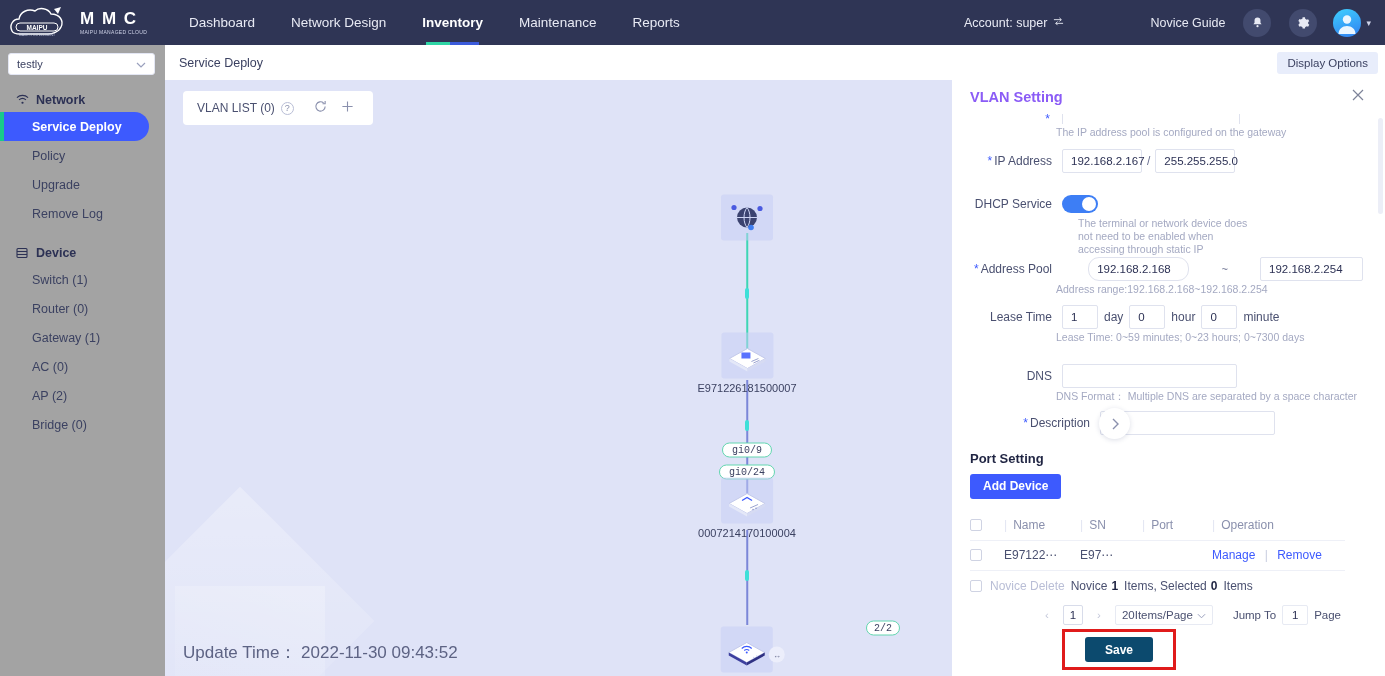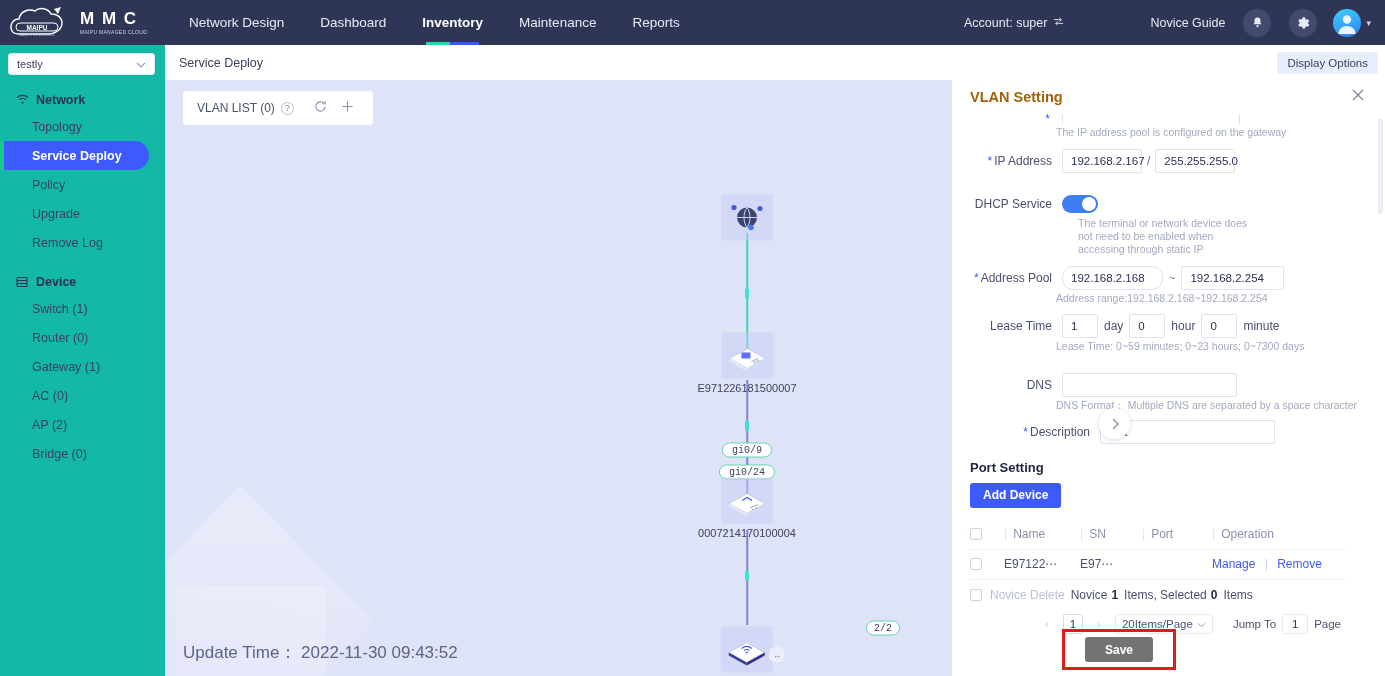--- a/index.html
+++ b/index.html
@@ -48,21 +48,21 @@
   .avatar {
     width: 28px; height: 28px; border-radius: 50%;
     background: linear-gradient(160deg, #3fd0ff 0%, #2f7ef0 100%);
     display: flex; align-items: center; justify-content: center; overflow: hidden;
   }
   .caret-down { margin-left: 5px; color: #cfd3e8; font-size: 9px; }
 
   
   .sidebar {
     position: absolute; top: 45px; left: 0; width: 165px; height: 631px;
-    background: #14b8a6;
+    background: #a3a3a3;
   }
   .sel-wrap { padding: 8px 10px 0 8px; }
   .site-select {
     width: 147px; height: 22px; background: #ffffff; border: 1px solid #e3e6f3;
     border-radius: 3px; display: flex; align-items: center; padding: 0 8px;
     font-size: 11px; color: #3b4161; cursor: pointer;
   }
   .site-select .v { flex: 1; }
   .site-select .ch { color: #9aa0bd; font-size: 10px; }
 
@@ -167,21 +167,21 @@
 
   
   .panel {
     position: absolute; top: 80px; left: 952px; width: 433px; height: 596px;
     background: #ffffff; z-index: 5;
   }
   .panel-head {
     height: 34px; display: flex; align-items: center; padding: 0 18px;
     position: relative;
   }
-  .panel-title { font-size: 14.5px; font-weight: bold; color: #a16207; }
+  .panel-title { font-size: 14.5px; font-weight: bold; color: #8b5cf6; }
   .panel-close {
     position: absolute; right: 20px; top: 8px; color: #7d8399; font-size: 15px; cursor: pointer;
   }
   .panel-body {
     position: absolute; top: 34px; left: 0; right: 0; bottom: 0; overflow: hidden;
     padding: 0 22px 0 0;
   }
   .vscroll {
     position: absolute; right: 2px; top: 4px; width: 5px; height: 96px;
     background: #eceef7; border-radius: 3px;
@@ -258,21 +258,21 @@
     display: flex; align-items: center; justify-content: center; color: #2c3154;
   }
 
   .save-wrap {
     position: absolute; left: 110px; bottom: 6px; width: 100px;
   }
   .save-hl {
     border: 3px solid #e01b1b; padding: 5px 20px; display: inline-block;
   }
   .btn-save {
-    width: 68px; height: 25px; background: #737373; color: #fff; font-size: 12px;
+    width: 68px; height: 25px; background: #0c4a6e; color: #fff; font-size: 12px;
     font-weight: bold; border-radius: 3px; display: flex; align-items: center;
     justify-content: center; cursor: pointer;
   }
 </style>
 </head>
 <body>
 
 <div class="app">
 
   <div class="topnav">
@@ -286,22 +286,22 @@
           <text x="29" y="31" font-size="3.4" fill="#cfd3e8" text-anchor="middle" font-family="Liberation Sans, sans-serif">MAKE IT INTELLIGENT</text>
         </svg>
       </div>
       <div class="brand-text">
         <div class="brand-title">M M C</div>
         <div class="brand-sub">MAIPU MANAGED CLOUD</div>
       </div>
     </div>
 
     <div class="navitems">
+      <div class="navitem">Dashboard</div>
       <div class="navitem">Network Design</div>
-      <div class="navitem">Dashboard</div>
       <div class="navitem active">Inventory</div>
       <div class="navitem">Maintenance</div>
       <div class="navitem">Reports</div>
     </div>
 
     <div class="nav-right">
       <div class="acct">
         <span>Account: super</span>
         <span>
           <svg width="11" height="11" viewBox="0 0 12 12">
@@ -349,21 +349,20 @@
       <div class="sgroup-title">
         <span class="ic">
           <svg width="13" height="11" viewBox="0 0 14 11">
               <path d="M1 3.4A9 9 0 0 1 13 3.4" stroke="#2c3154" stroke-width="1.2" fill="none"></path>
               <path d="M3.3 5.9A5.6 5.6 0 0 1 10.7 5.9" stroke="#2c3154" stroke-width="1.2" fill="none"></path>
               <circle cx="7" cy="9" r="1.2" fill="#2c3154"></circle>
             </svg>
         </span>
         <span>Network</span>
       </div>
-      <div class="sitem">Topology</div>
       <div class="sitem active">Service Deploy</div>
       <div class="sitem">Policy</div>
       <div class="sitem">Upgrade</div>
       <div class="sitem">Remove Log</div>
     </div>
 
     <div class="sgroup">
       <div class="sgroup-title">
         <span class="ic">
           <svg width="12" height="12" viewBox="0 0 12 12">
@@ -525,21 +524,21 @@
       
       <div class="frow" style="margin-top:22px;">
         <div class="flabel">DHCP Service</div>
         <div class="toggle">
             <div class="knob"></div>
           </div>
       </div>
       <div class="hint w" style="margin-top:4px;margin-left:22px;">The terminal or network device does not need to be enabled when accessing through static IP</div>
 
       
-      <div class="frow" style="margin-top:9px;">
+      <div class="frow" style="margin-top:0;justify-content:space-between;">
         <div class="flabel">
           <span class="req">*</span><span>Address Pool</span>
         </div>
         <div class="inp" style="width:101px;border-radius:11px;">192.168.2.168</div>
         <span class="tilde">~</span>
         <div class="inp" style="width:103px;">192.168.2.254</div>
       </div>
       <div class="hint">Address range:192.168.2.168~192.168.2.254</div>
 
       

